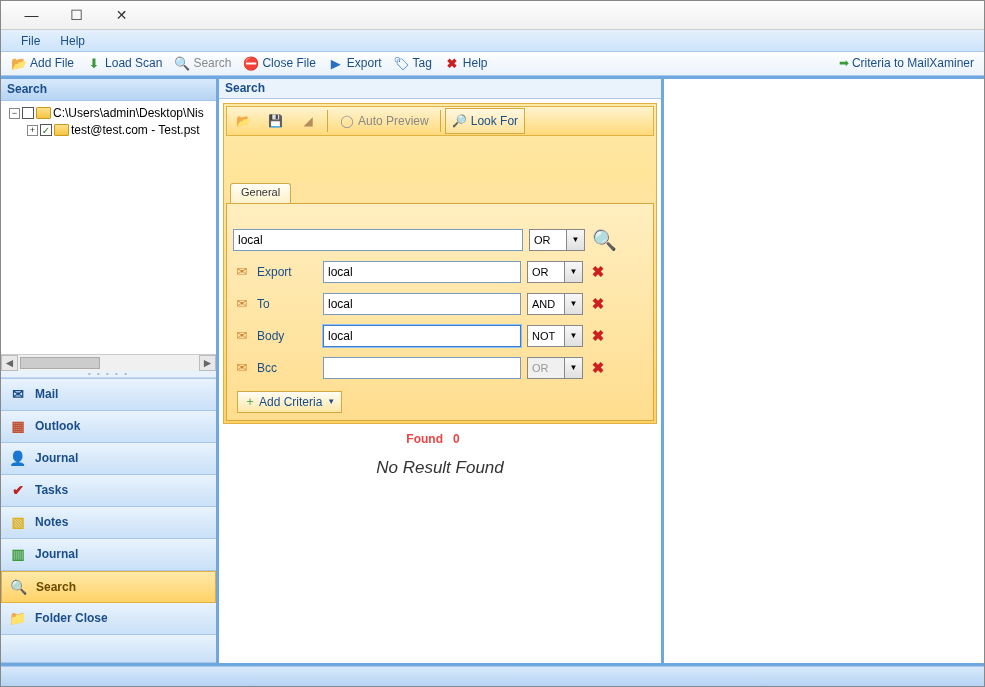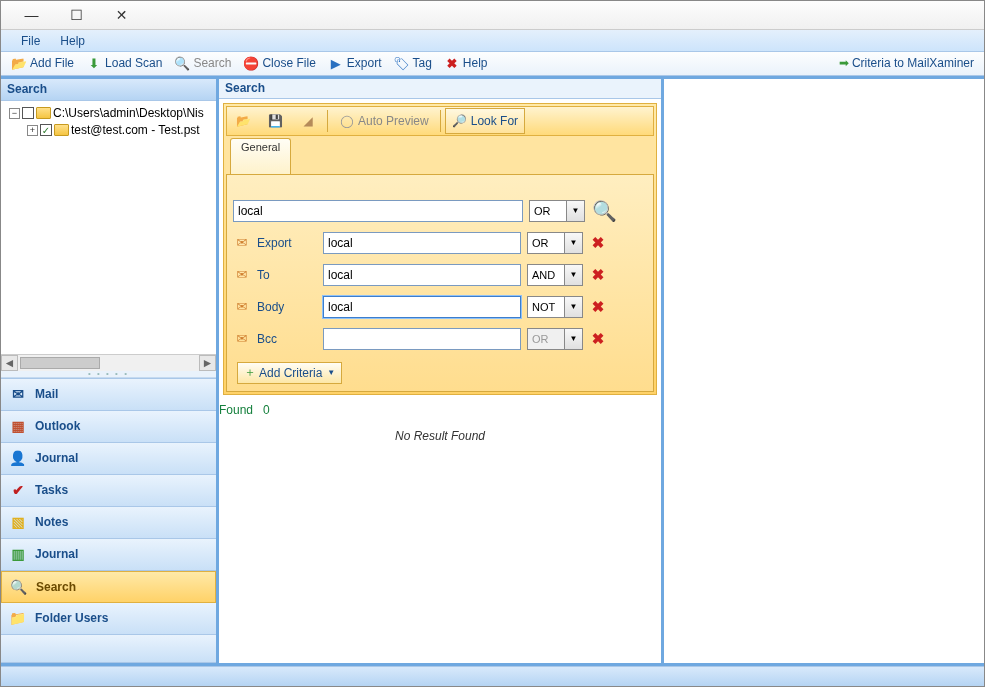--- a/index.html
+++ b/index.html
@@ -56,43 +56,43 @@
 
 .center-header { height: 20px; background:#eaf3fc; padding:0 6px; display:flex; align-items:center; font-weight:bold; color:#1a4e8a; border-bottom:1px solid #a9c7e8; }
 .search-panel { margin:4px; background: linear-gradient(#ffe9a8, #ffd268); border:1px solid #e0b040; padding:2px; }
 .search-toolbar { height: 30px; background: linear-gradient(#fff3cf, #ffda7a); display:flex; align-items:center; gap:2px; padding:2px 2px; border:1px solid #e0b040; }
 .st-btn { height:26px; padding:0 6px; display:flex; align-items:center; gap:3px; border:1px solid transparent; color:#1a4e8a; cursor:pointer; }
 .st-btn.disabled { color:#888; }
 .st-btn.active { background: linear-gradient(#fff8e0,#ffe29a); border:1px solid #d6a93e; }
 .st-btn .ic { width:16px; height:16px; display:flex; align-items:center; justify-content:center; }
 .st-sep { width:1px; height:22px; background:#d6a93e; margin:0 2px; }
 
-.tabbar { display:flex; background:#ffe4a0; padding-top:2px; padding-left:4px; height:38px; }
+.tabbar { display:flex; background:#ffe4a0; padding-top:2px; padding-left:4px; height:22px;margin-top:45px; }
 .tab { background: linear-gradient(#fffdf5,#fef2cb); border:1px solid #d6a93e; border-bottom:none; padding:2px 10px; font-size:11px; color:#333; border-radius:3px 3px 0 0; }
 
 .criteria { background: linear-gradient(#ffeec0,#ffdd8e); border:1px solid #d6a93e; padding:24px 6px 4px 6px; }
 .crit-row { display:flex; align-items:center; gap:6px; margin-bottom:8px; height:24px; }
 .crit-label { width:60px; color:#1a4e8a; font-size:12px; }
 .crit-ic { width:18px; color:#d08030; font-size:13px; text-align:center;}
 .crit-input { border:1px solid #7a9ac0; background:#fff; height:22px; padding:0 4px; font-size:12px; }
 .crit-input.focused { border:1px solid #3d7ecc; outline:1px solid #8fc1f7; }
 .main-input { width: 290px; }
 .field-input { width: 198px; }
 .combo { display:flex;text-align:center; }
 .combo-txt { width:38px; height:22px; border:1px solid #888; background:#fff; display:flex; align-items:center; padding:0 4px; font-size:11px; }
 .combo-txt.disabled { background:#f0f0f0; color:#999;}
 .combo-btn { width:18px; height:22px; border:1px solid #888; border-left:none; background:linear-gradient(#f8f8f8,#e0e0e0); display:flex; align-items:center; justify-content:center; font-size:8px; }
 .search-mag { width:28px; height:24px; display:flex; align-items:center; justify-content:center; }
 .del-x { width:18px; height:18px; color:#cc2020; font-weight:bold; font-size:15px; display:flex; align-items:center; justify-content:center; cursor:pointer; }
 
 .add-criteria-bar { padding:3px 4px; }
 .add-crit-btn { display:inline-flex; align-items:center; gap:3px; background:linear-gradient(#fffdf5,#fde7a7); border:1px solid #d6a93e; padding:2px 6px; color:#1a4e8a; cursor:pointer; height:22px; }
 
-.found-bar { text-align:left; padding:4px 14px 2px 0; color:#15803d; font-size:12px; }
-.noresult { text-align:center; font-style:italic; color:#333; padding:10px 0; font-size:12px;}
+.found-bar { text-align:center; padding:4px 14px 2px 0; color:#ef4444; font-size:12px;font-weight:bold; }
+.noresult { text-align:center; font-style:italic; color:#333; padding:10px 0; font-size:17px;}
 
 .bottom-strip { height: 22px; background: linear-gradient(#d8e9fb, #b5d4f3); border-top:1px solid #a9c7e8;}
 
 
 .i-folder-open { color:#d4952a;}
 .i-save { color:#7a8aa0;}
 .i-erase { color:#b58b5a;}
 .i-auto { color:#999; }
 .i-look { color:#2a70c0;}
 </style>
@@ -200,21 +200,21 @@
       <div class="nav-btn">
           <span class="nic" style="color:#3a9a3a">▥</span>
           <span>Journal</span>
         </div>
       <div class="nav-btn active">
           <span class="nic">🔍</span>
           <span>Search</span>
         </div>
       <div class="nav-btn">
           <span class="nic" style="color:#d4952a">📁</span>
-          <span>Folder Users</span>
+          <span>Folder Close</span>
         </div>
       <div class="nav-footer"></div>
     </div>
   </div>
 
   <div class="center-pane">
     <div class="center-header">Search</div>
 
     <div class="search-panel">
       <div class="search-toolbar">

